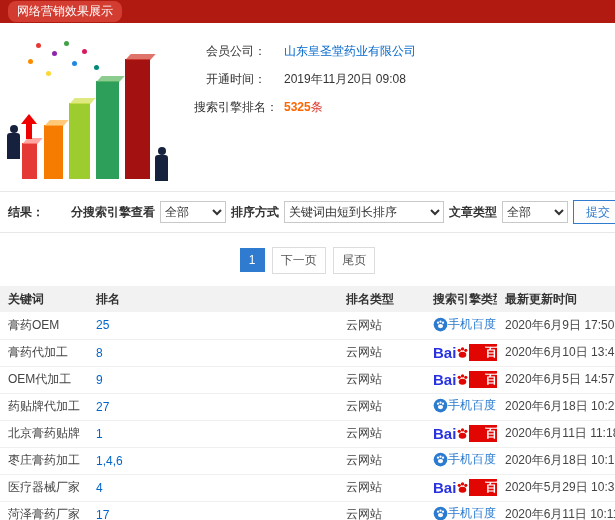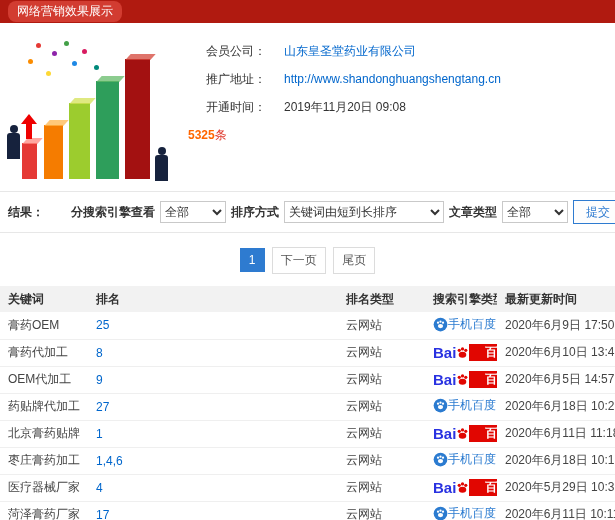--- a/index.html
+++ b/index.html
@@ -101,28 +101,25 @@
       <span class="person p-left"></span>
       <span class="person p-right"></span>
     </div>
 
     <div class="fields">
       <div class="frow">
         <span class="flabel">会员公司：</span>
         <a class="flink">山东皇圣堂药业有限公司</a>
       </div>
       <div class="frow">
-        <span class="flabel">推广地址：</span>
-        <a class="flink">http://www.shandonghuangshengtang.cn</a>
-      </div>
-      <div class="frow">
         <span class="flabel">开通时间：</span>
         <span>2019年11月20日 09:08</span>
       </div>
       <div class="frow">
+        <span class="flabel">搜索引擎排名：</span>
         <span class="fnum">5325</span>
         <span class="funit">条</span>
       </div>
     </div>
   </div>
 
   <div class="filterbar">
     <span class="result-label">结果：</span>
     <div class="controls">
       <span class="ctl-label">分搜索引擎查看</span>

